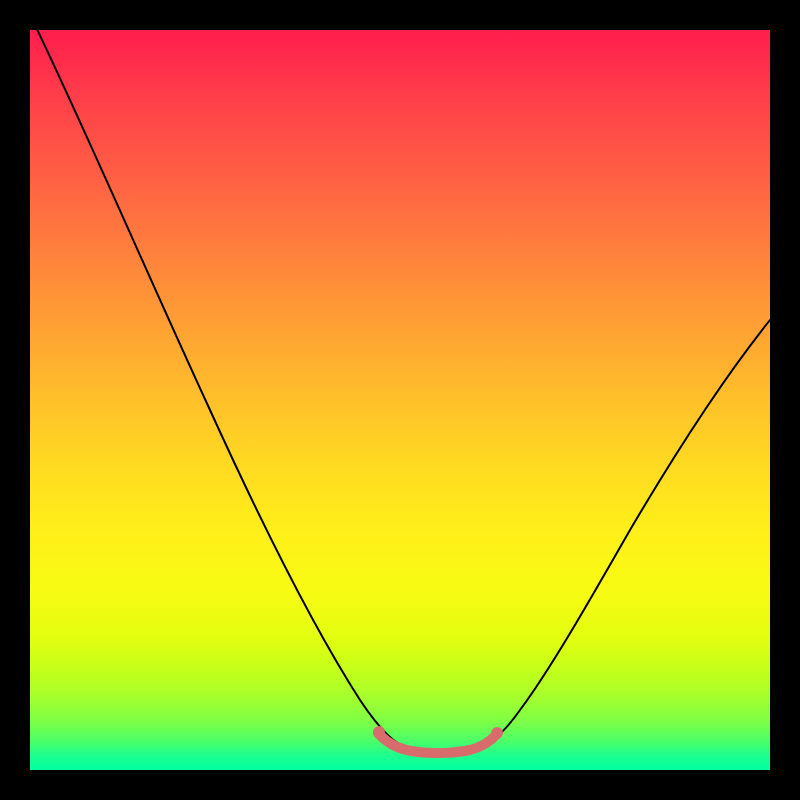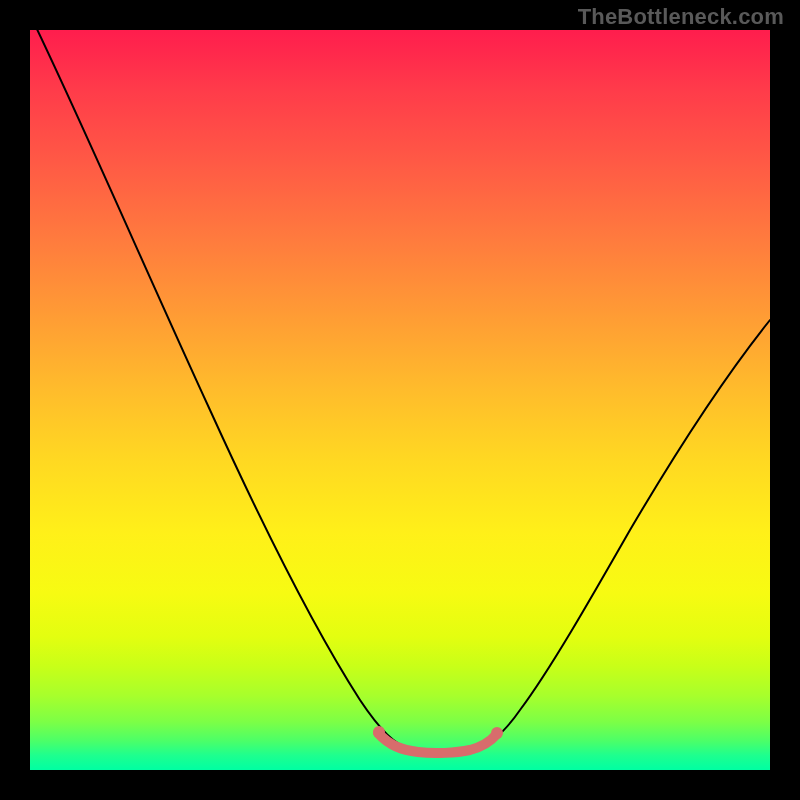--- a/index.html
+++ b/index.html
@@ -82,21 +82,20 @@
   }
   .dot {
     fill: #d86c6c;
   }
 </style>
 </head>
 <body>
 
 <div class="frame">
 
-  <div class="watermark">TheBottleneck.com</div>
 
   <div class="plot-area">
     <div class="gradient"></div>
 
     <svg class="svg-layer" viewBox="0 0 740 740" preserveAspectRatio="none">
 
       <path class="curve" d="M 5 -5
                C 60 110, 120 250, 180 380
                C 230 490, 285 600, 330 670
                C 350 700, 365 715, 382 720

